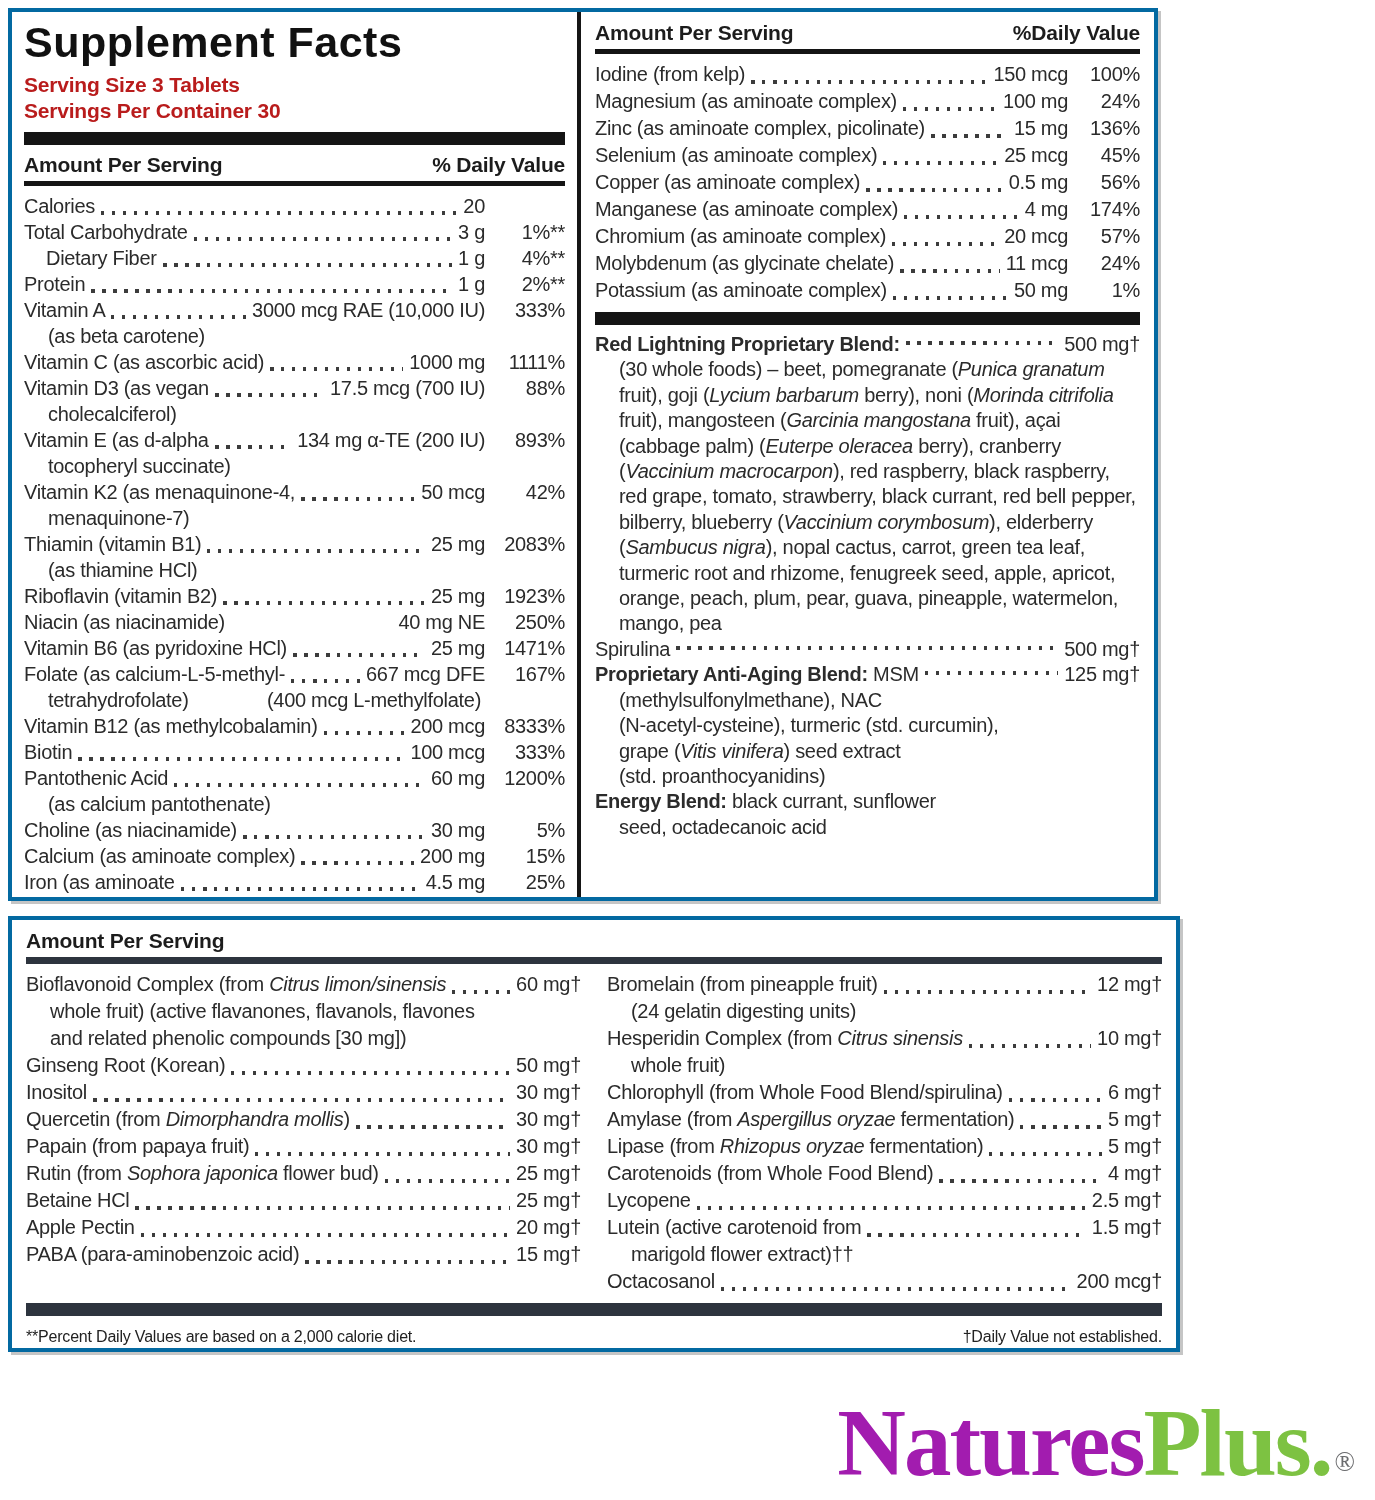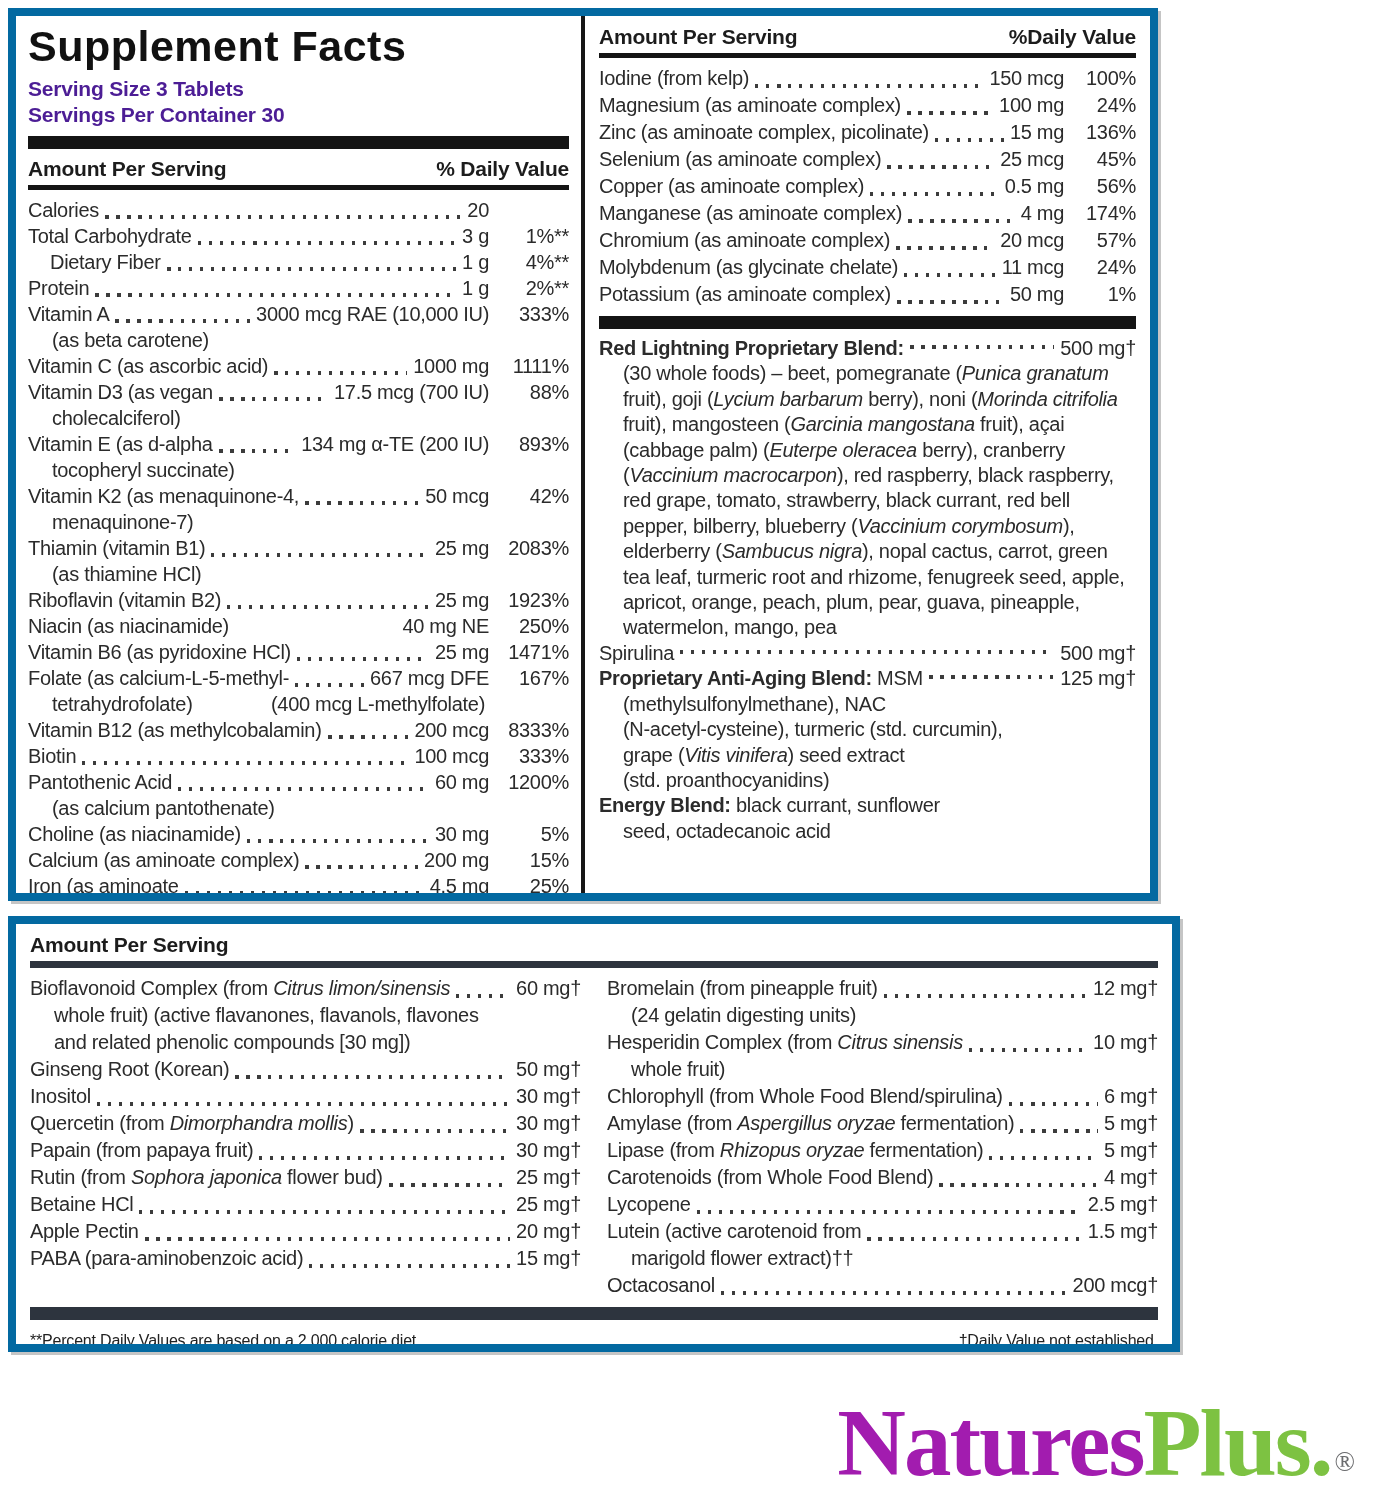--- a/index.html
+++ b/index.html
@@ -1,23 +1,23 @@
 <!DOCTYPE html>
 <html><head>
 <meta charset="utf-8">
 <style>
   html,body{margin:0;padding:0;background:#ffffff;}
   body{width:1375px;height:1500px;position:relative;font-family:"Liberation Sans",sans-serif;color:#2b2b2b;-webkit-font-smoothing:antialiased;}
-  .box{position:absolute;background:#fff;border:8px solid #0369a1;box-sizing:border-box;box-shadow:3px 3px 0 rgba(140,140,140,.5);}
+  .box{position:absolute;background:#fff;border:4px solid #0369a1;box-sizing:border-box;box-shadow:3px 3px 0 rgba(140,140,140,.5);}
   .top-box{left:8px;top:8px;width:1150px;height:893px;display:flex;overflow:hidden;}
   .bottom-box{left:8px;top:916px;width:1172px;height:436px;padding:8px 14px 6px 14px;overflow:hidden;}
   .left-col{width:565px;padding:8px 12px 6px 12px;box-sizing:border-box;overflow:hidden;}
   .right-col{flex:1;padding:8px 14px 6px 14px;border-left:4px solid #161616;box-sizing:border-box;overflow:hidden;}
   .sf-title{font-size:43px;font-weight:700;letter-spacing:.5px;line-height:1.05;margin:0 0 7px 0;color:#111;}
-  .serving{font-size:21px;font-weight:700;line-height:26px;letter-spacing:-.2px;color:#4c1d95;}
+  .serving{font-size:21px;font-weight:700;line-height:26px;letter-spacing:-.2px;color:#b91c1c;}
   .bar{background:#141414;}
   .bar.thick{height:13px;margin:8px 0 7px 0;}
   .bar.med{height:5px;margin:3px 0 7px 0;}
   .bar.dark{background:#2d343e;}
   .bottom-box .bar.med{height:7px;}
   .colhead{display:flex;justify-content:space-between;font-size:21px;font-weight:700;letter-spacing:-.2px;line-height:26px;color:#1c1c1c;}
   .rows{font-size:20px;letter-spacing:-.3px;}
   .rows .rl{display:flex;align-items:flex-end;line-height:26px;}
   .right-col .minerals .rl{line-height:27px;}
   .blends .rl{line-height:25.4px;align-items:center;}

